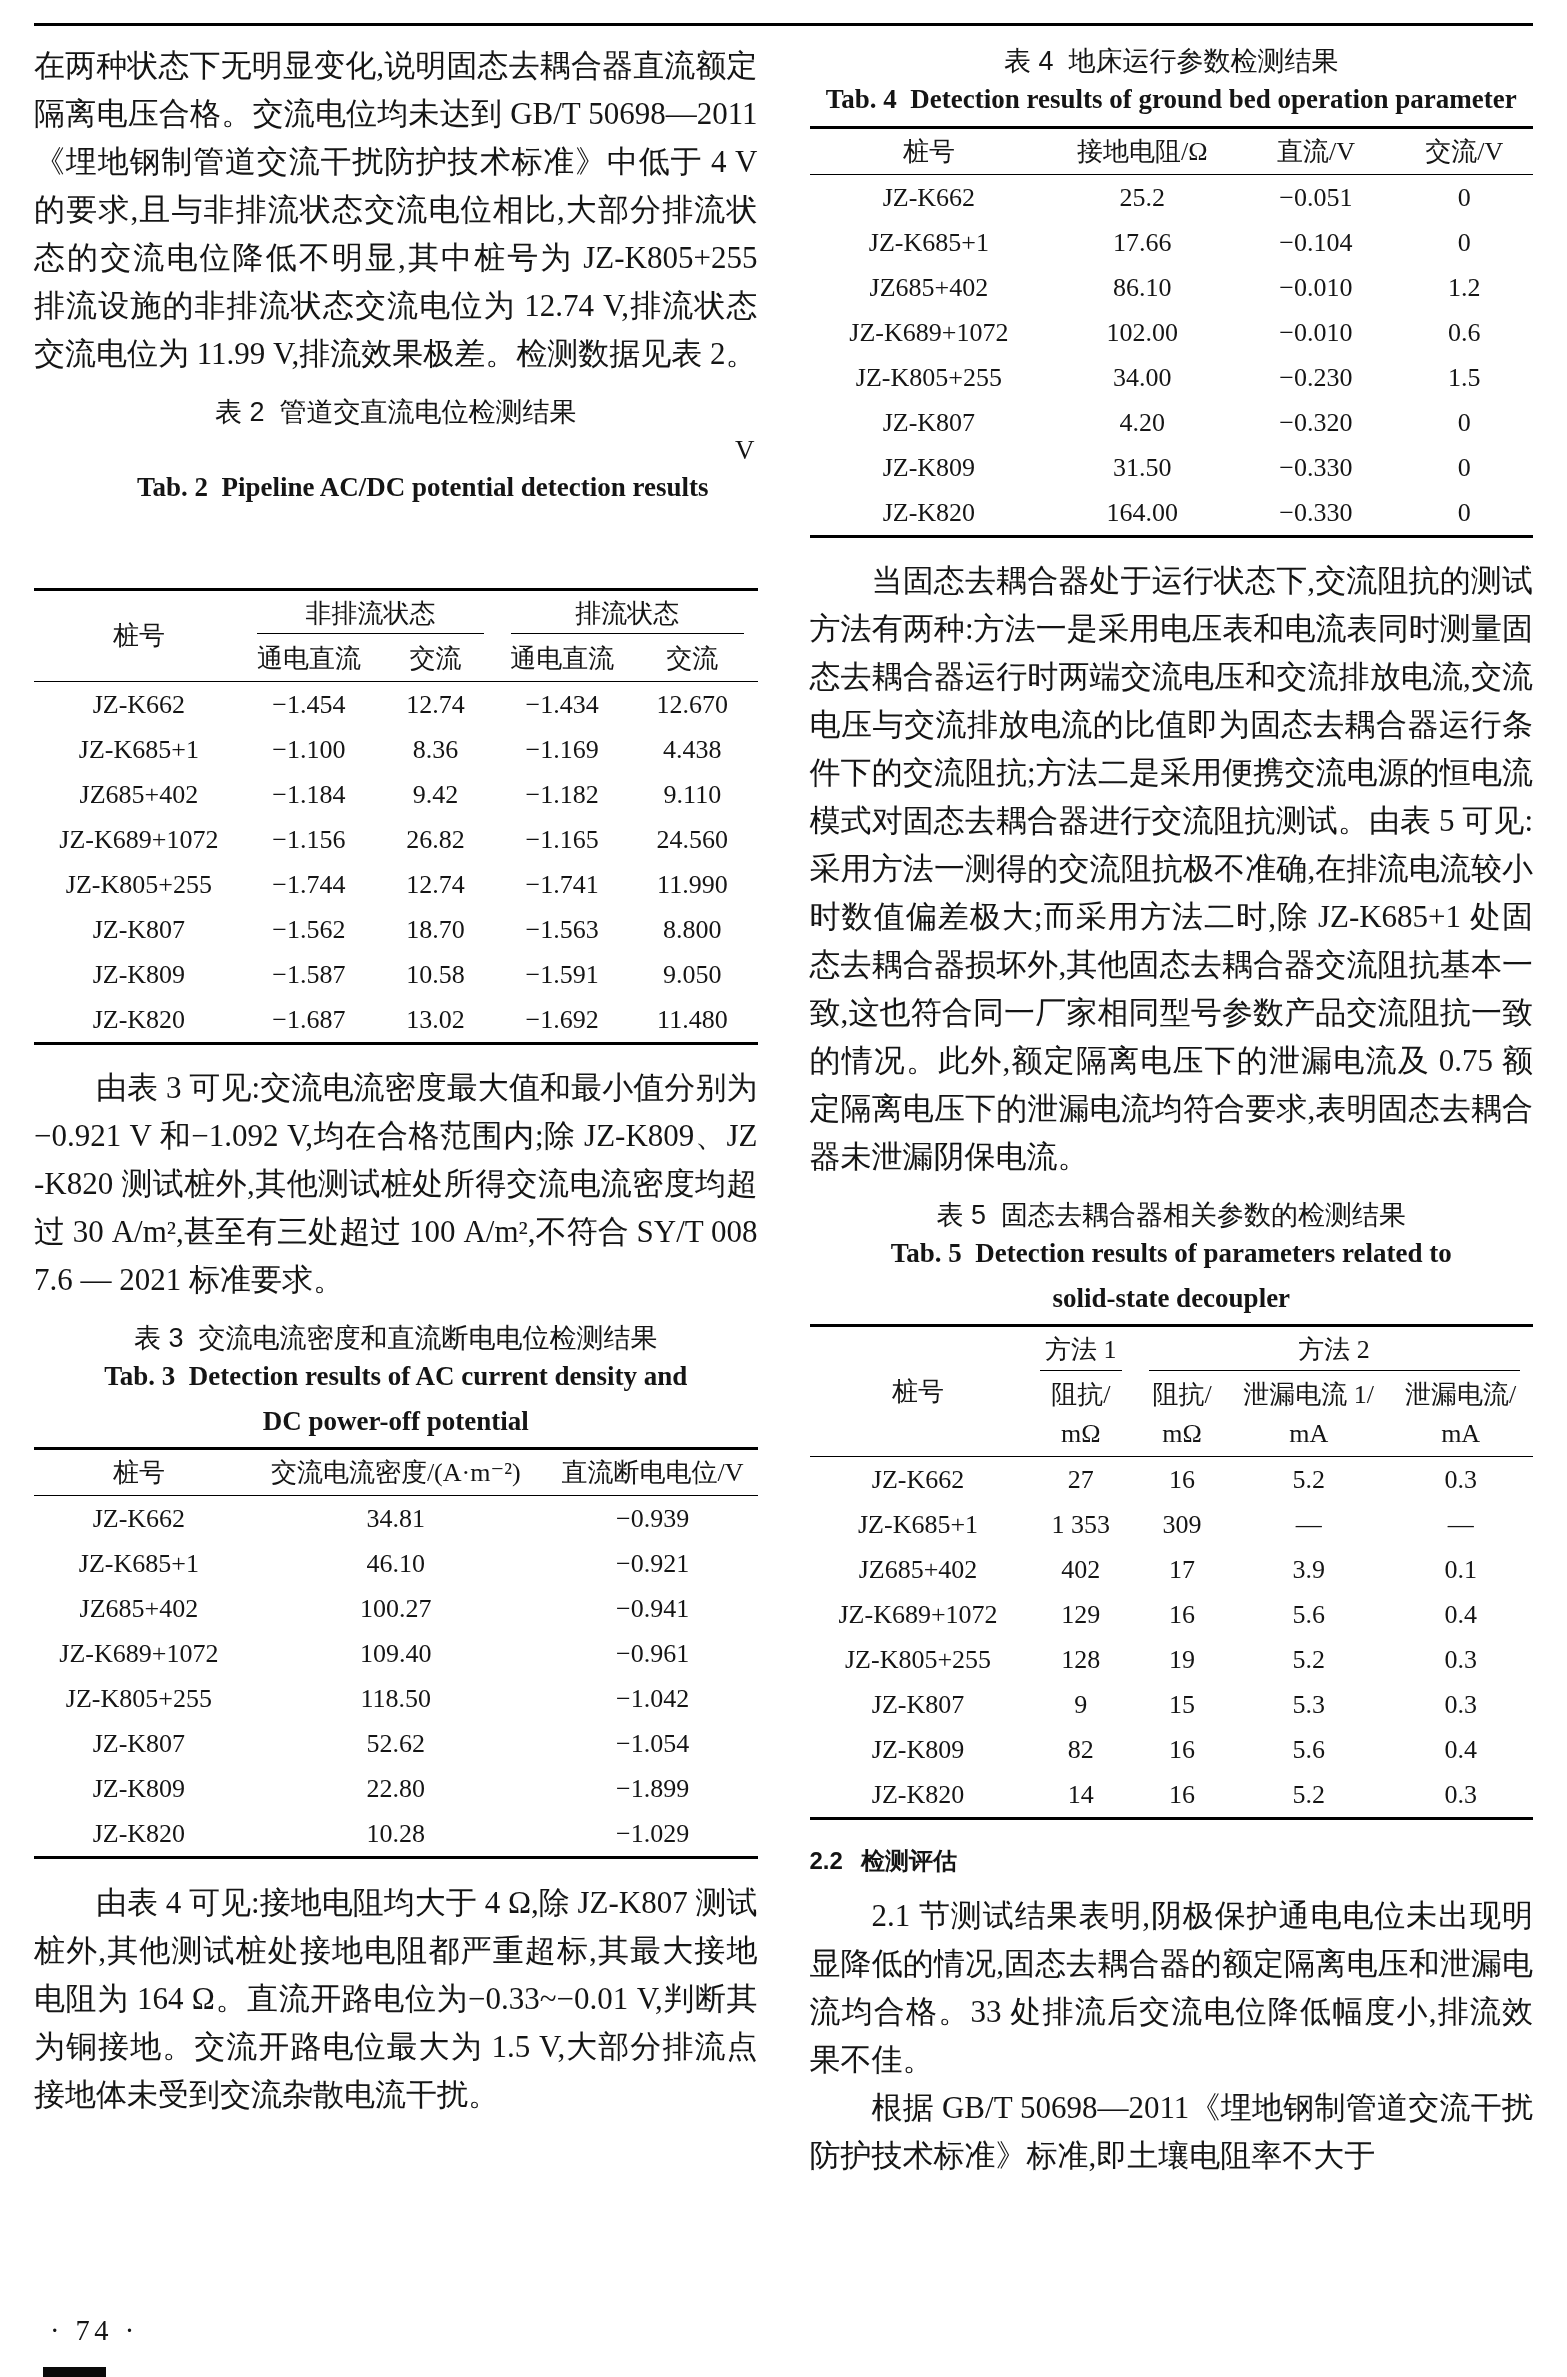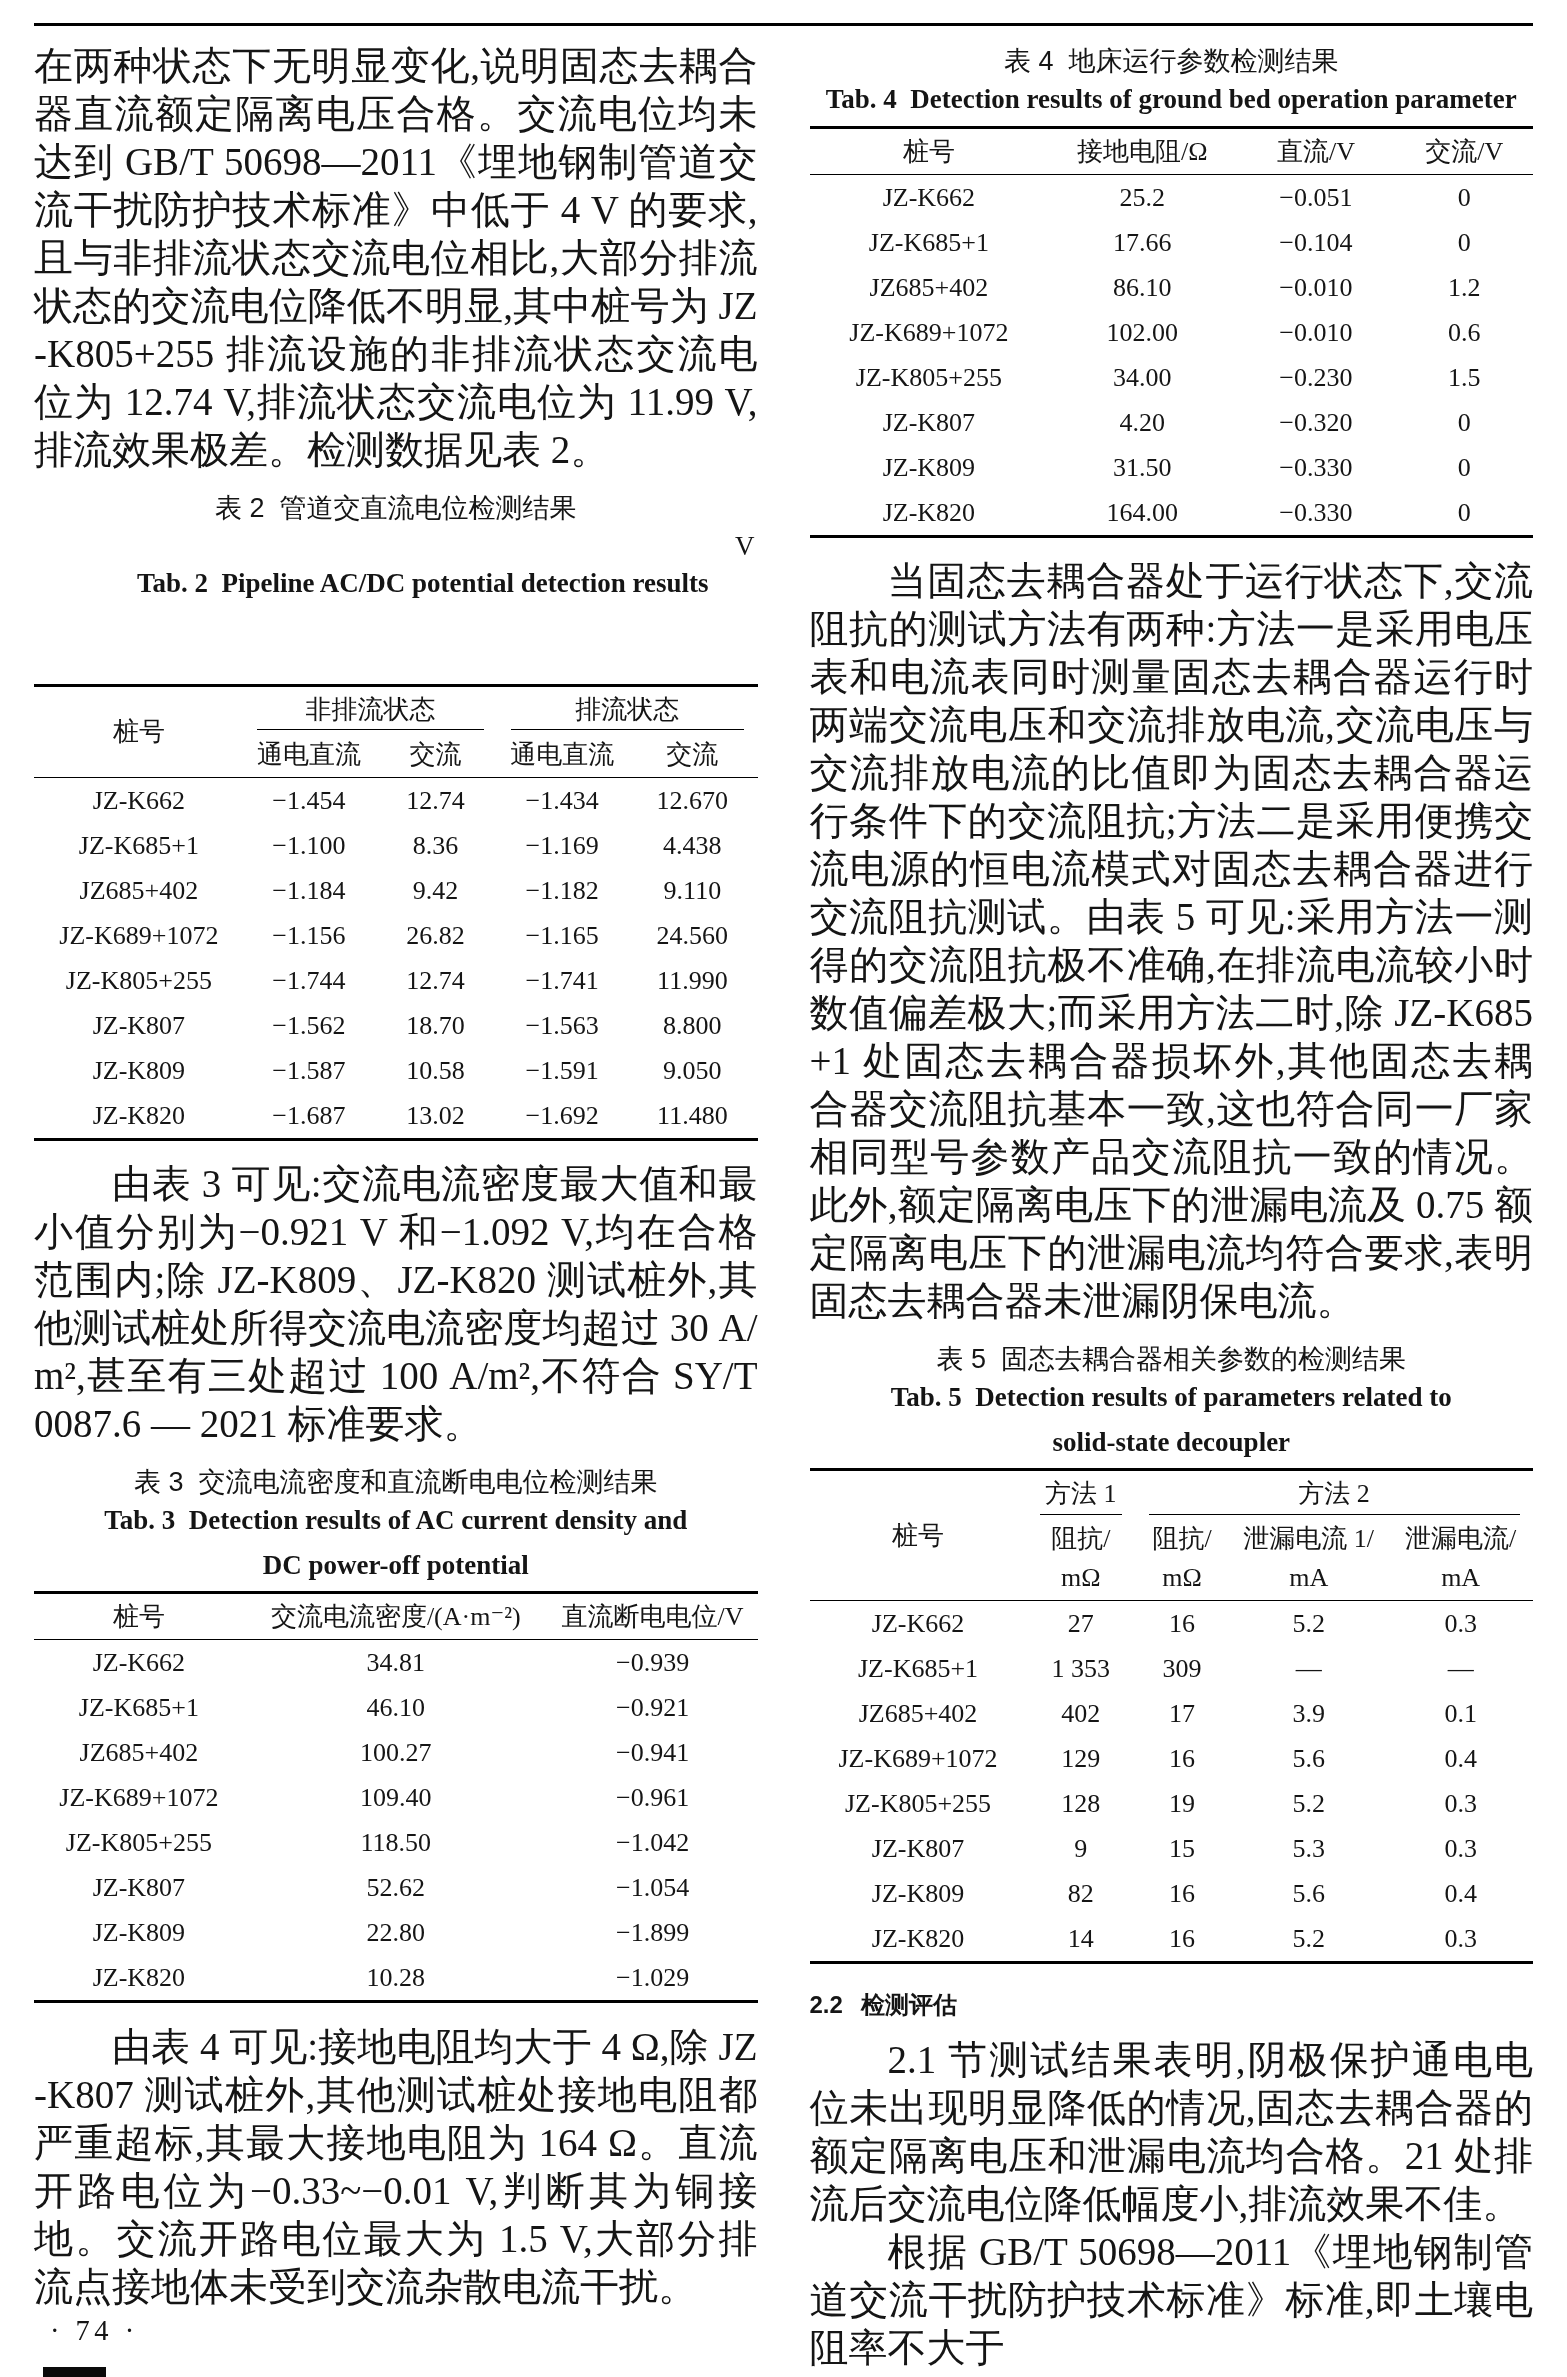--- a/index.html
+++ b/index.html
@@ -10,21 +10,21 @@
   }
   .page { padding: 22.5px 34px 0 34px; }
 
   .running-head { text-align: center; font-size: 25px; letter-spacing: 1.5px; padding: 4.5px 0 12px; }
   .head-rule { border-bottom: 3.7px solid #000; }
 
   .columns { display: flex; gap: 52px; margin-top: 16.5px; }
   .col { flex: 1 1 0; min-width: 0; }
 
   p.body {
-    margin: 0; font-size: 39px; line-height: 48px;
+    margin: 0; font-size: 31px; line-height: 48px;
     text-align: justify; word-break: break-all;
   }
   p.indent { text-indent: 2em; }
 
   .tbl-caption-zh {
     text-align: center; font-family: "Liberation Sans", "DejaVu Sans", sans-serif;
     font-weight: 400; font-size: 27px; line-height: 39px; margin-top: 15px;
     white-space: pre-wrap;
   }
   .tbl-caption-en {
@@ -394,21 +394,21 @@
               <td>5.2</td>
               <td>0.3</td>
             </tr>
           </tbody>
       </table>
 
       <div class="section-heading">
         <span>2.2</span><span class="sec-title">检测评估</span>
       </div>
 
-      <p class="body indent">2.1 节测试结果表明,阴极保护通电电位未出现明显降低的情况,固态去耦合器的额定隔离电压和泄漏电流均合格。21 处排流后交流电位降低幅度小,排流效果不佳。</p>
+      <p class="body indent">2.1 节测试结果表明,阴极保护通电电位未出现明显降低的情况,固态去耦合器的额定隔离电压和泄漏电流均合格。33 处排流后交流电位降低幅度小,排流效果不佳。</p>
       <p class="body indent">根据 GB/T 50698—2011《埋地钢制管道交流干扰防护技术标准》标准,即土壤电阻率不大于</p>
 
     </div>
   </div>
 </div>
 
 <div class="page-number">· 74 ·</div>
 <div class="bottom-mark"></div>
 
 

